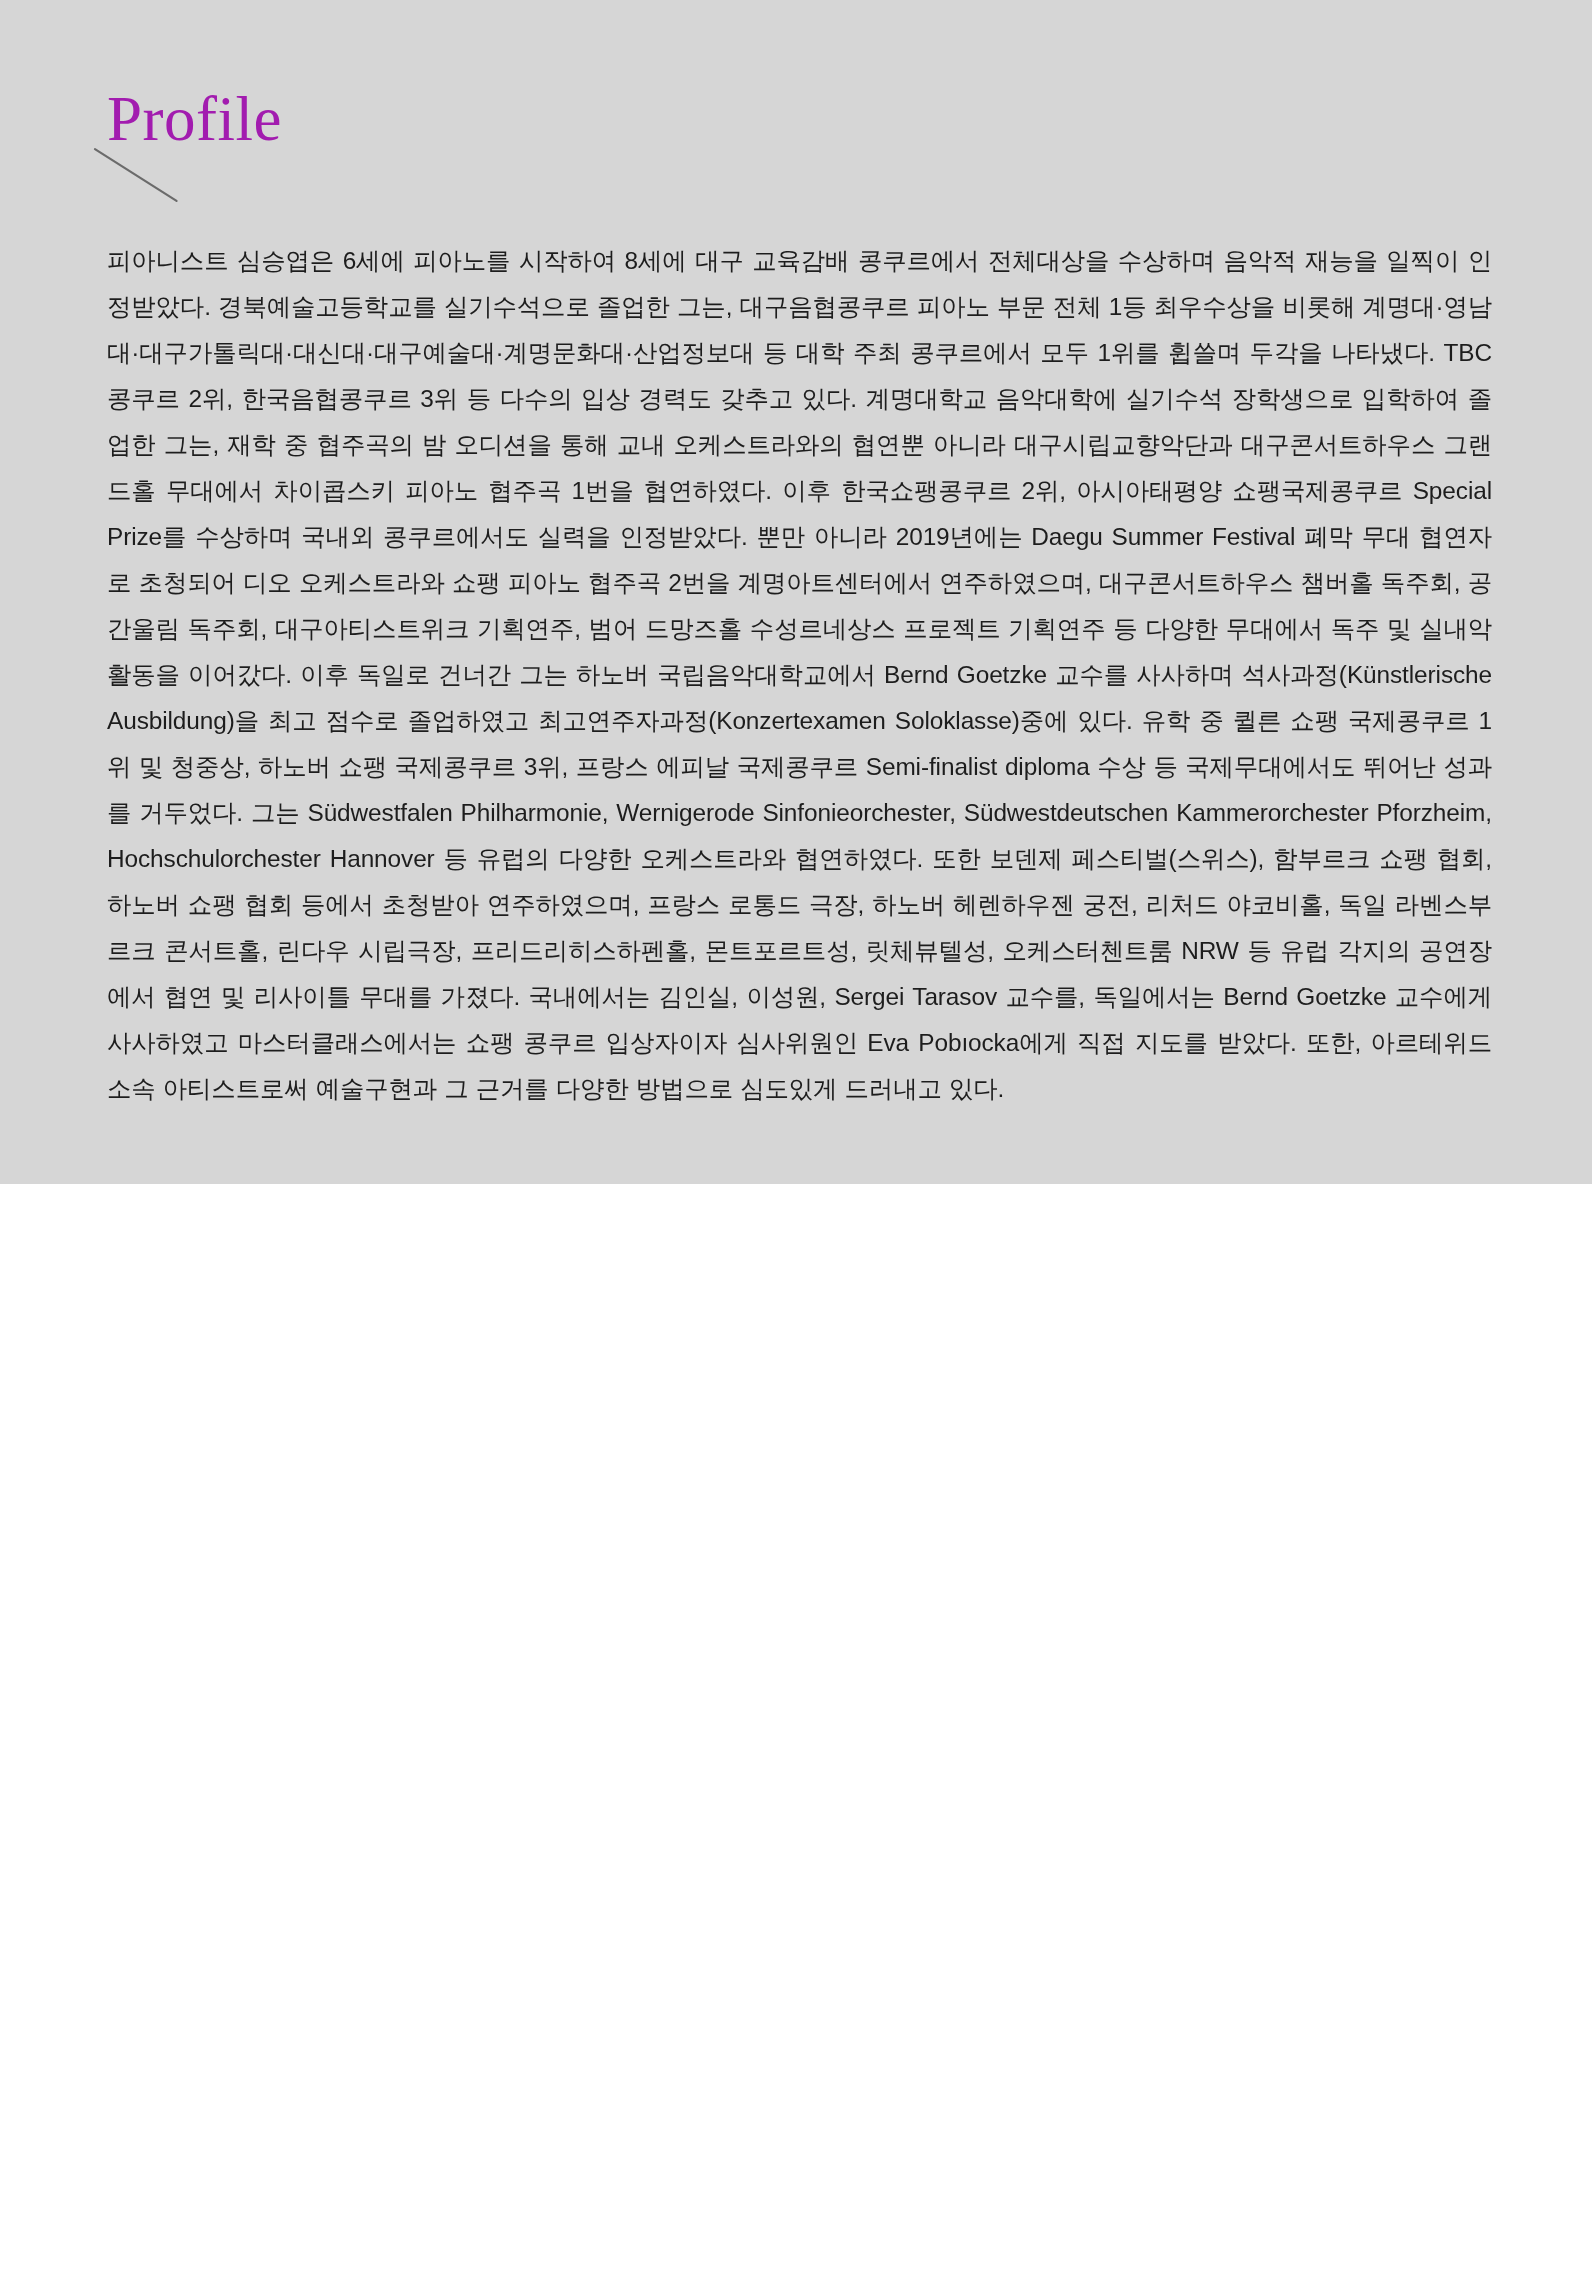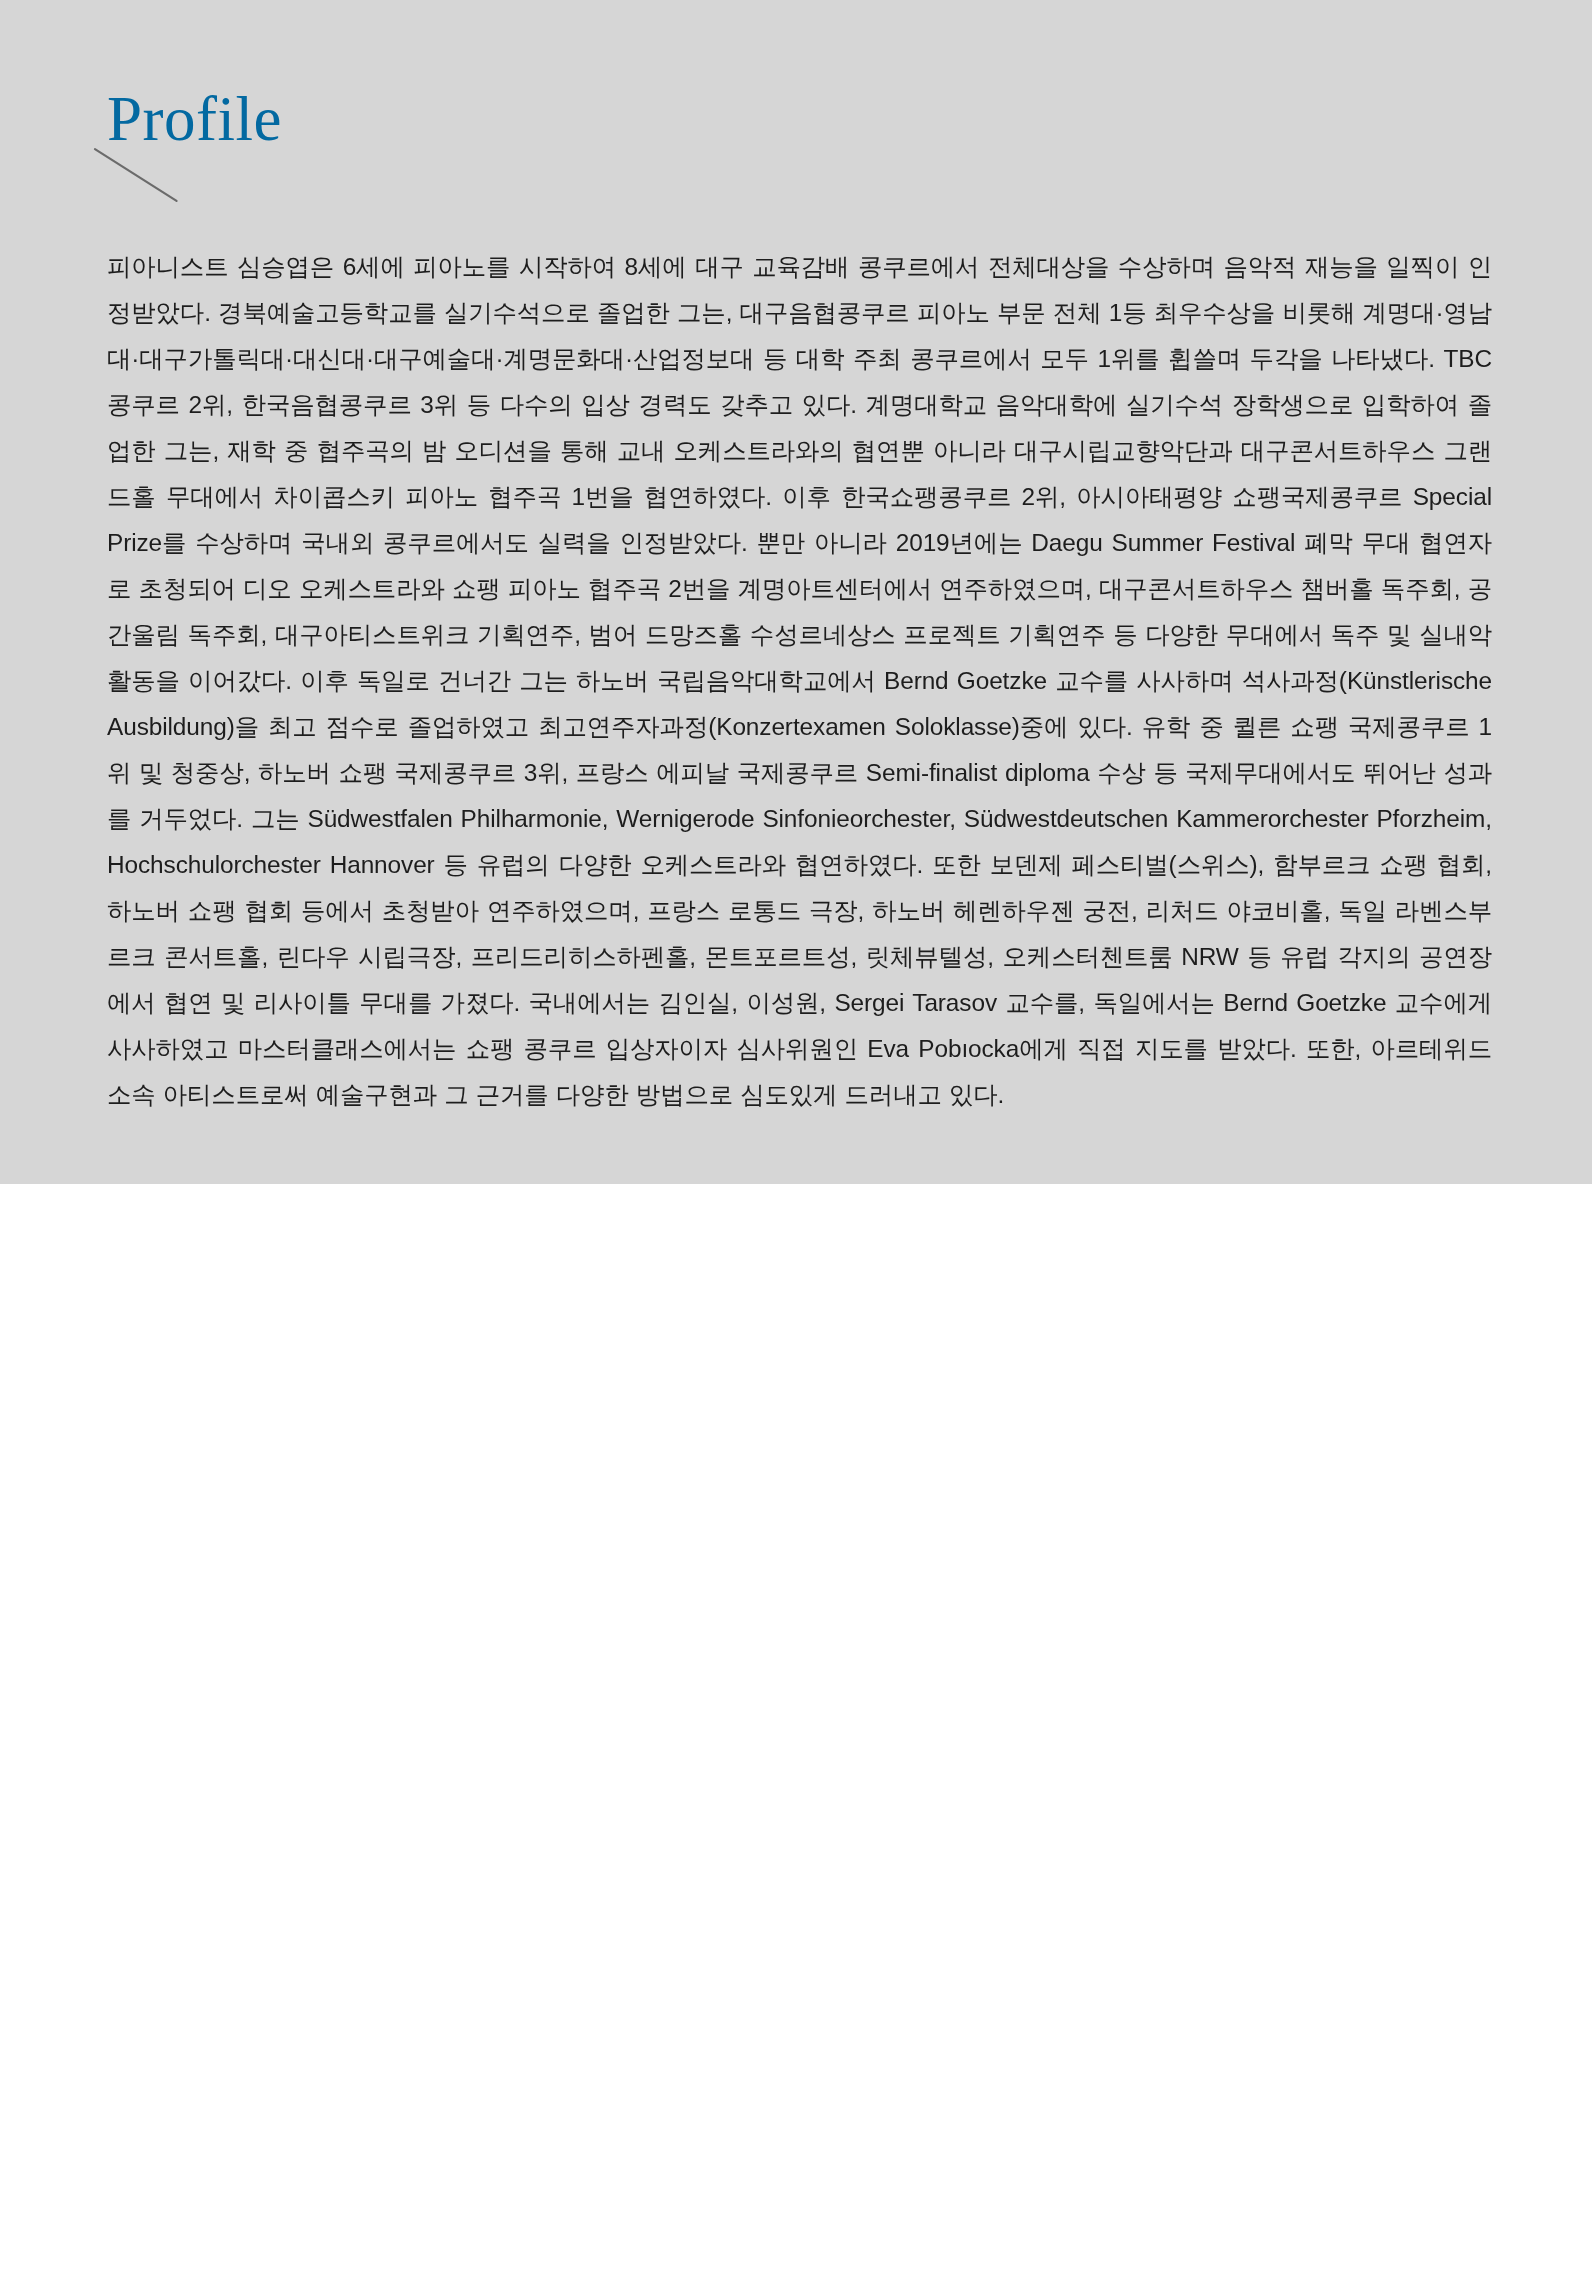--- a/index.html
+++ b/index.html
@@ -19,21 +19,21 @@
     position: relative;
     width: 1592px;
     height: 1184px;
     background: #d6d6d6;
     box-sizing: border-box;
   }
 
   .section-heading {
     font-family: "Liberation Serif", serif;
     font-weight: 400;
-    color: #0369a1;
+    color: #a21caf;
     letter-spacing: 0.5px;
   }
 
   .profile-heading {
     position: absolute;
     left: 107px;
     top: 46px;
     font-size: 63px;
     line-height: 1.0;
   }
@@ -45,21 +45,21 @@
   .profile-rule {
     left: 90px;
     top: 139px;
     width: 189px;
     height: 70px;
   }
 
   .profile-body {
     position: absolute;
     left: 107px;
-    top: 220px;
+    top: 214px;
     width: 1385px;
     font-family: "Liberation Sans", sans-serif;
     font-size: 24.4px;
     line-height: 46px;
     color: #1d1d1d;
     text-align: justify;
     text-justify: inter-word;
     word-spacing: 0.5px;
     letter-spacing: -0.1px;
   }

